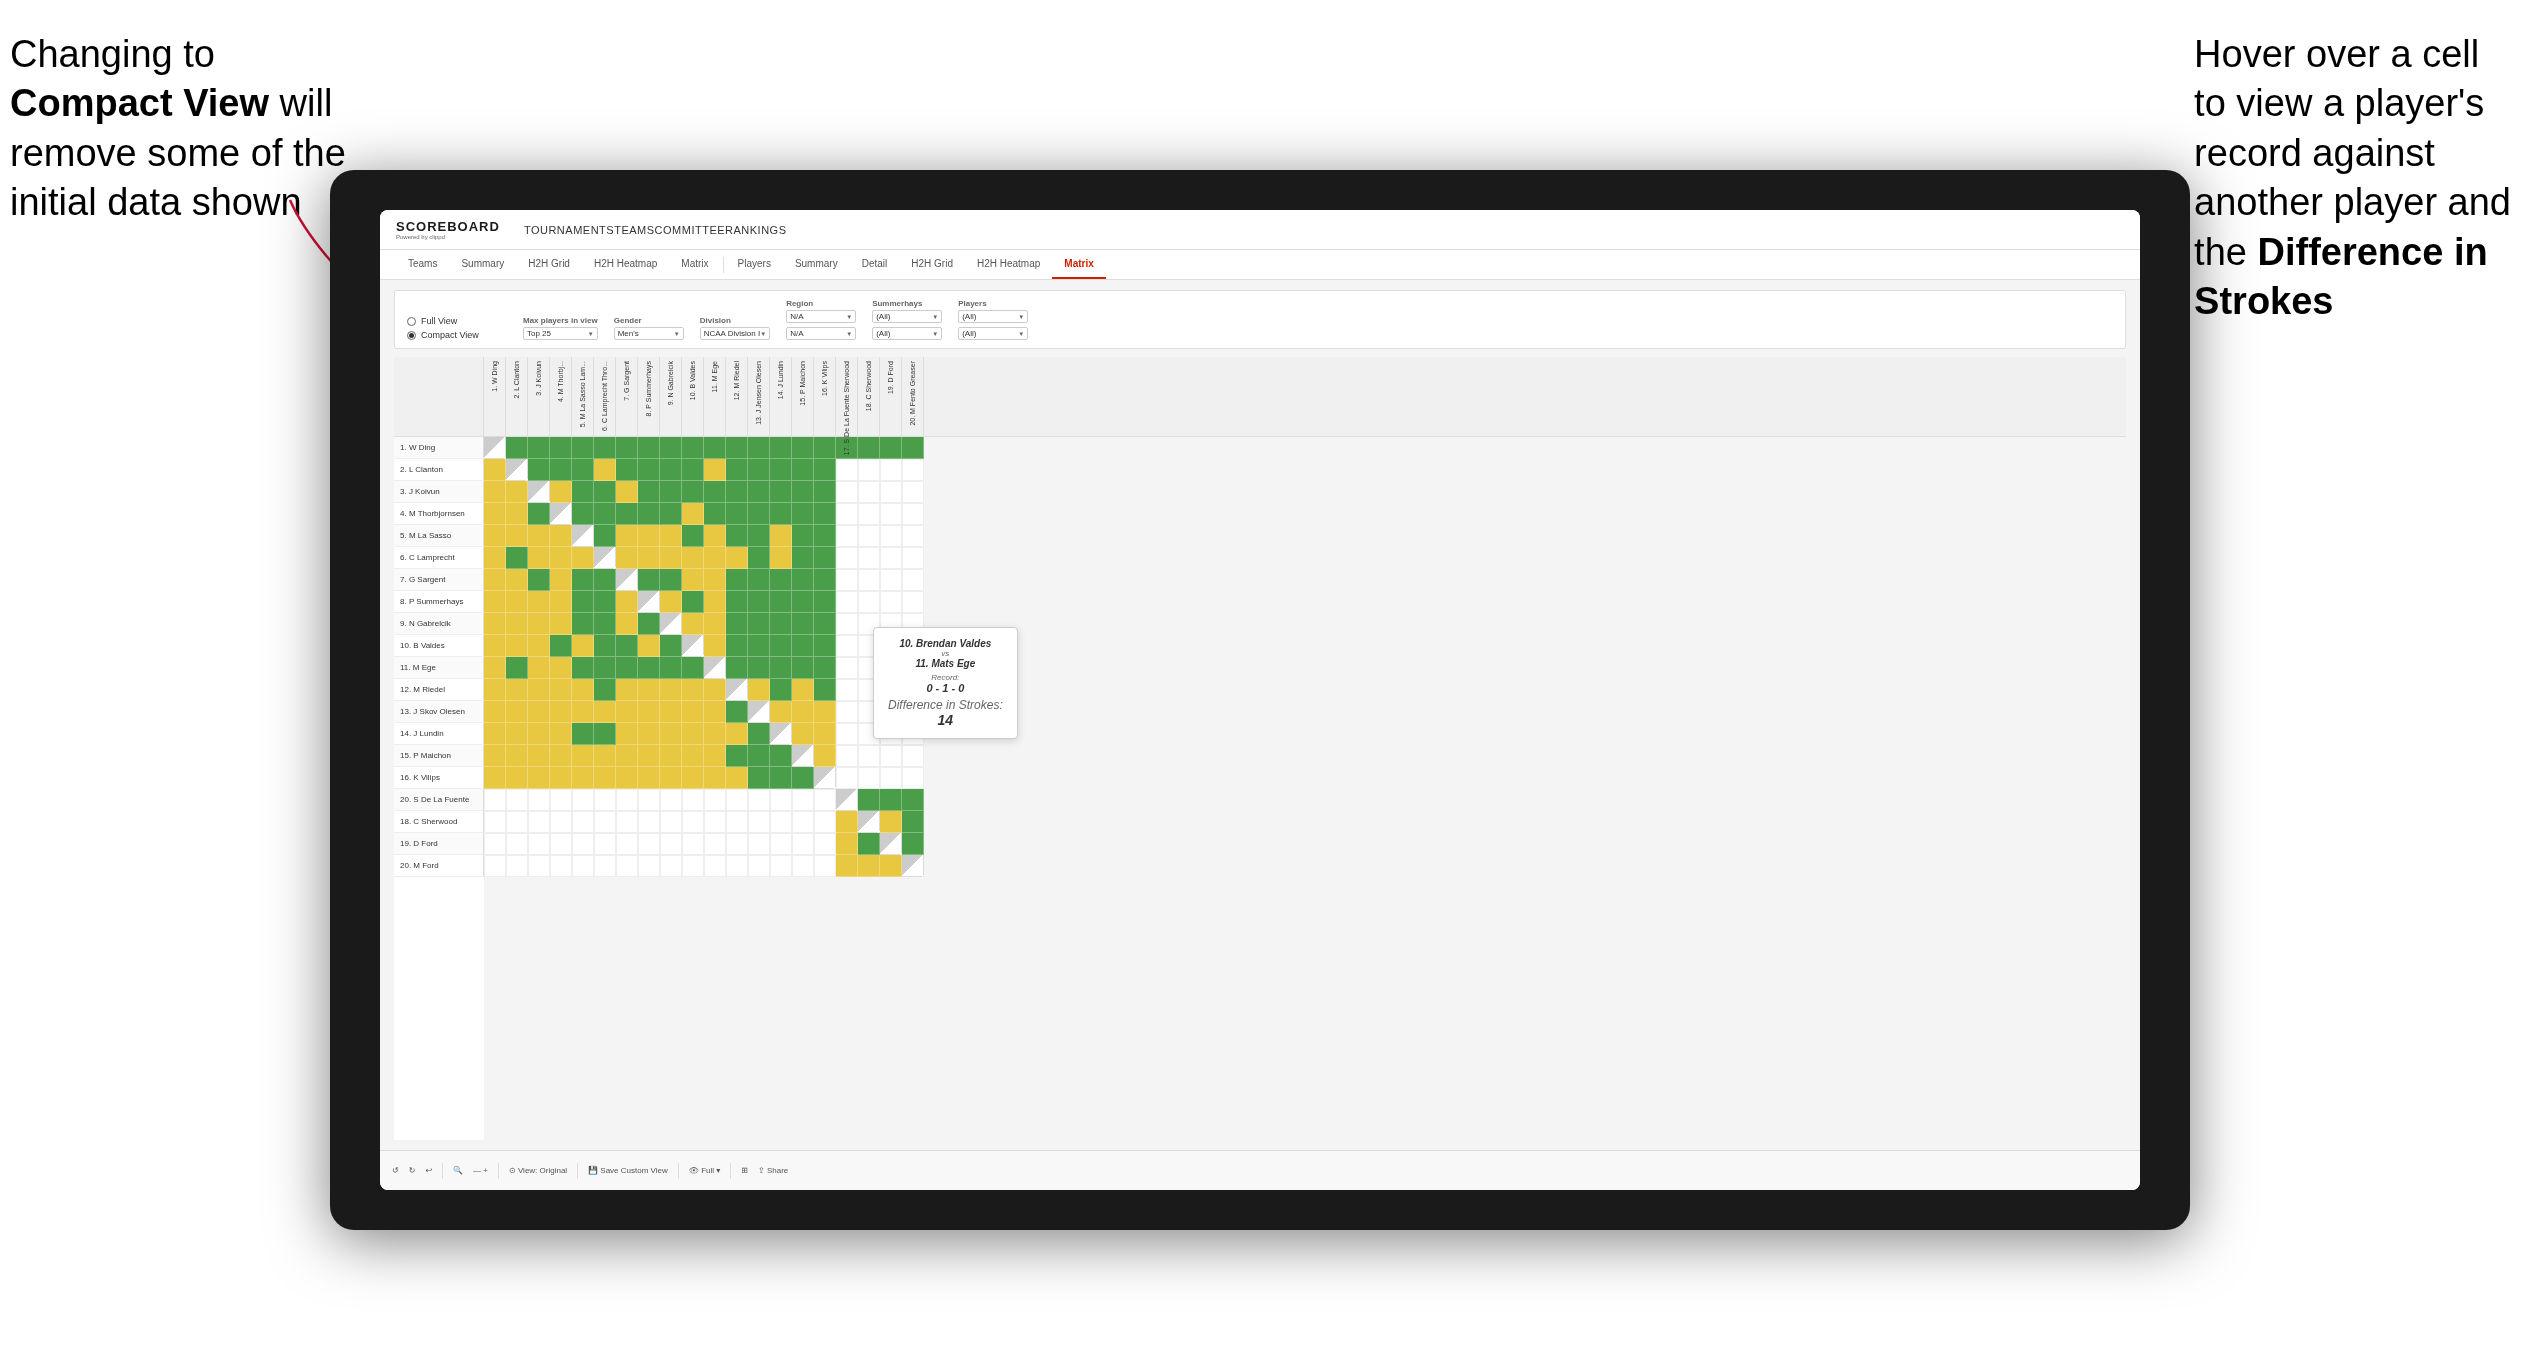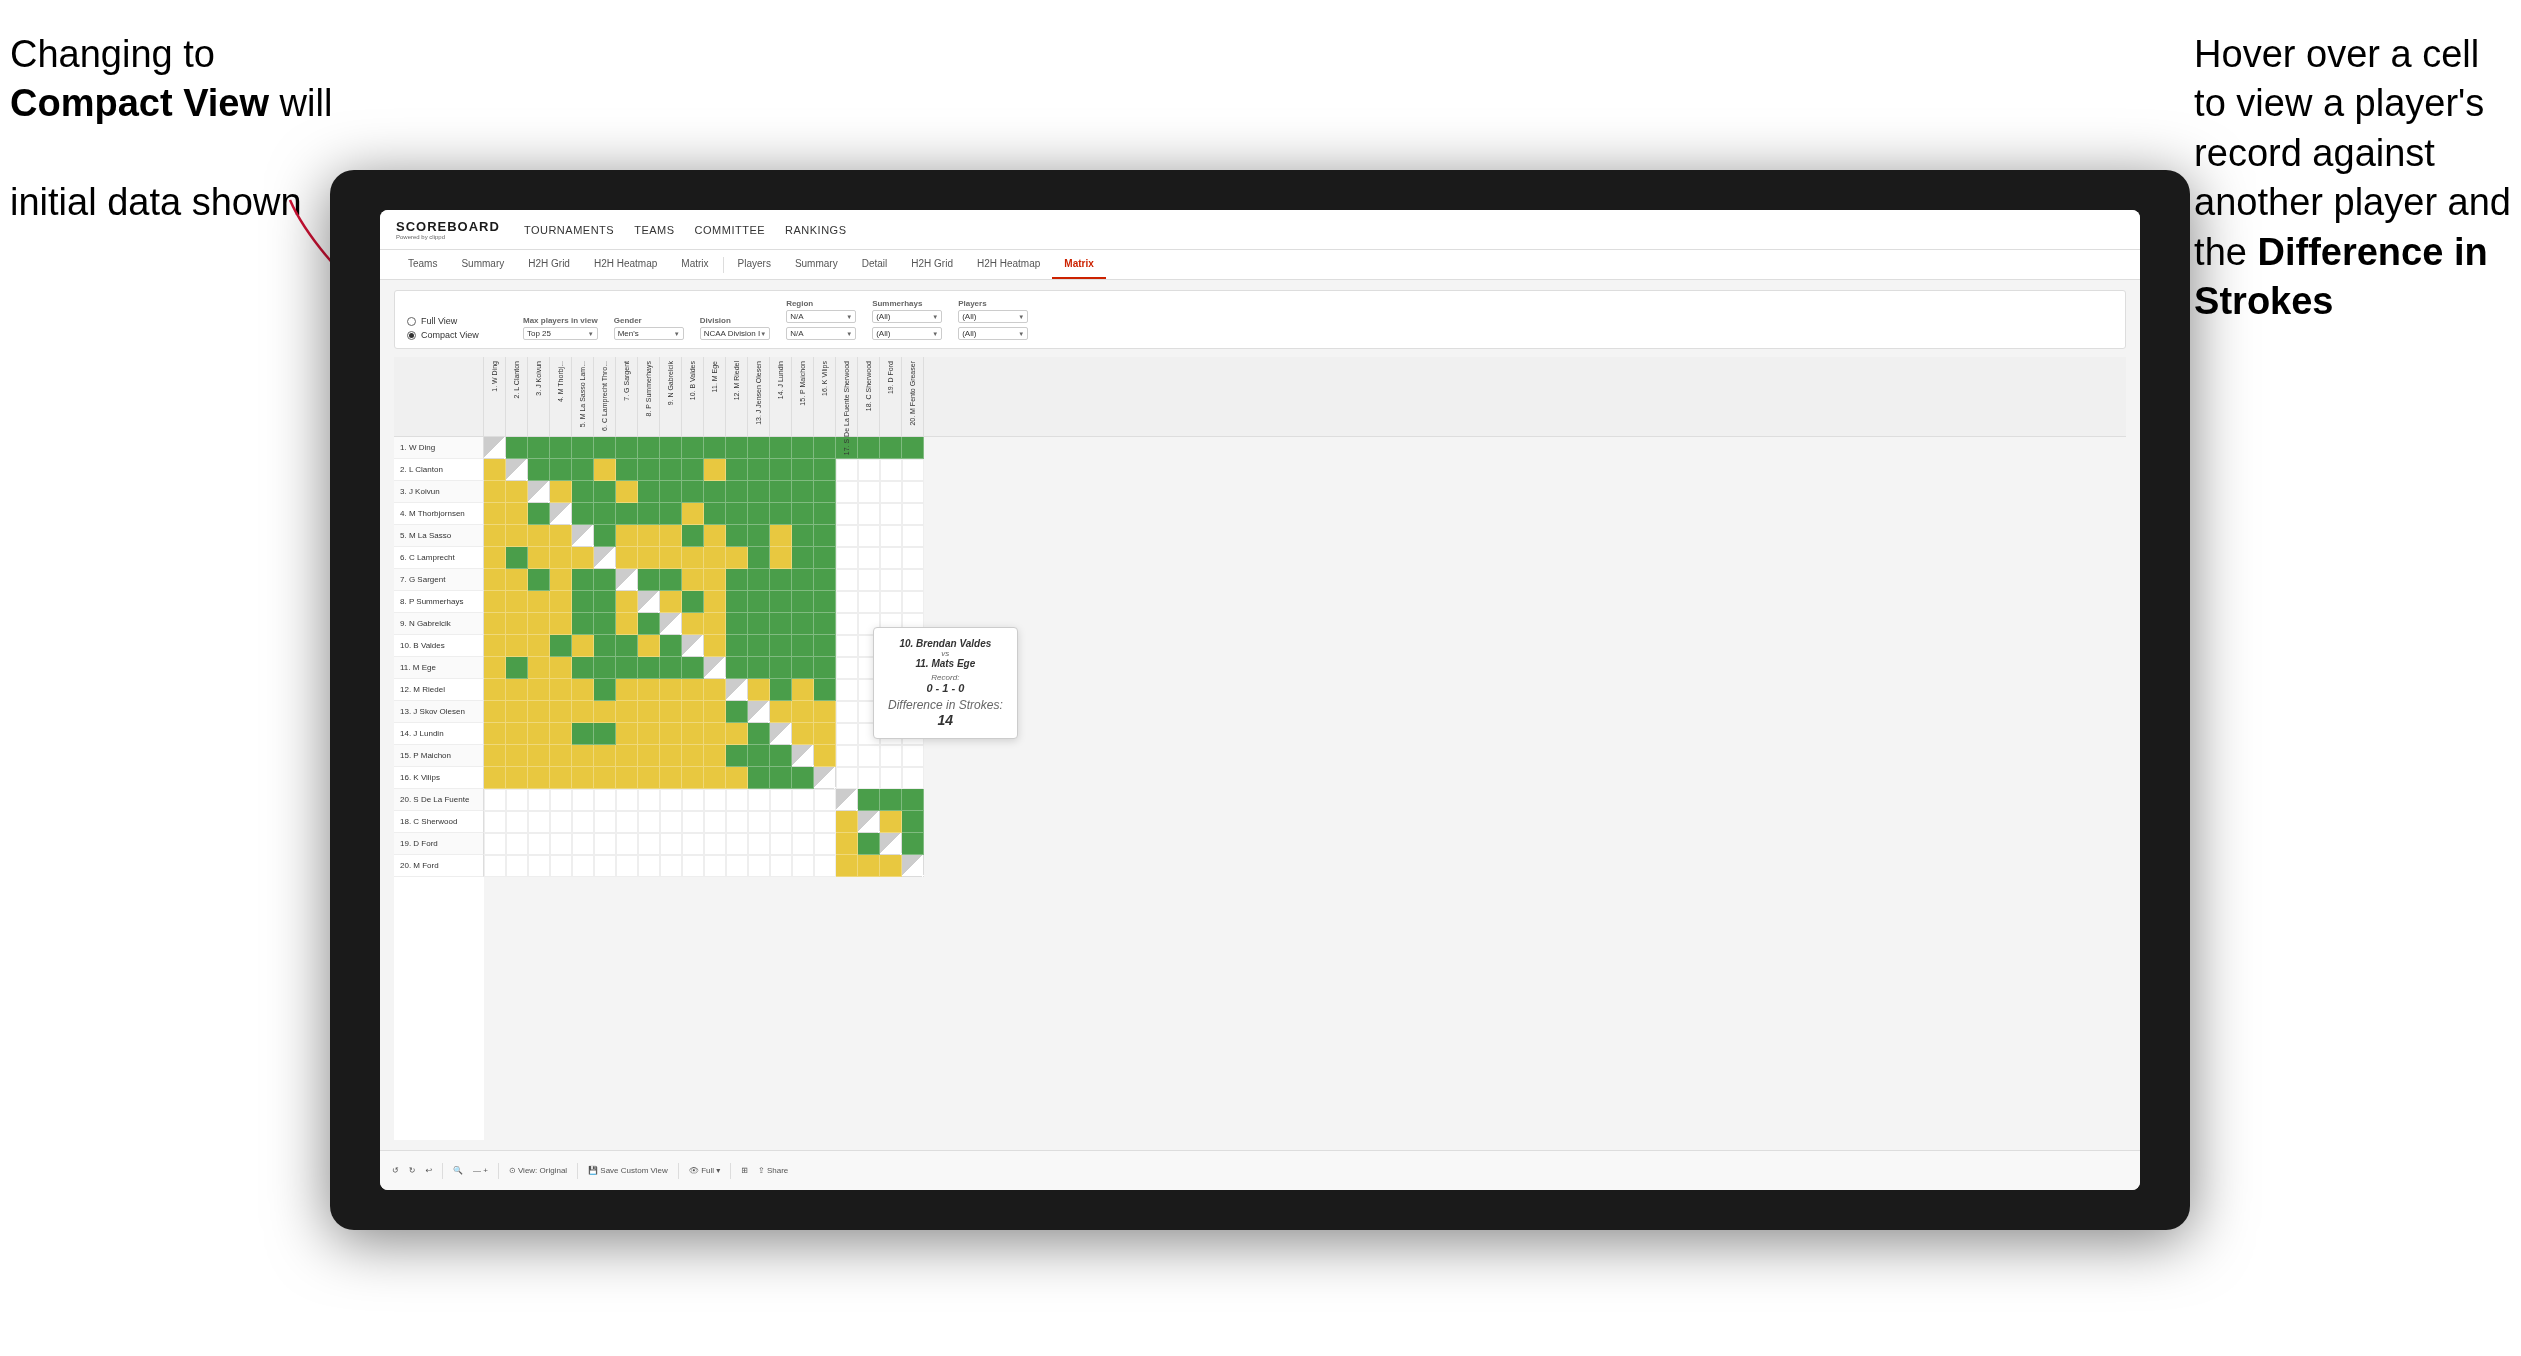--- a/index.html
+++ b/index.html
@@ -82,21 +82,20 @@
       color: #1a1a1a;
       letter-spacing: 1px;
       text-transform: uppercase;
     }
     .app-logo .logo-sub {
       font-size: 6px;
       color: #666;
     }
     .nav-items {
       display: flex;
-      gap: 20px;
     }
     .nav-item {
       font-size: 11px;
       color: #333;
       font-weight: 500;
       cursor: pointer;
       letter-spacing: 0.5px;
     }
 
     
@@ -346,21 +345,21 @@
       position: absolute;
       pointer-events: none;
     }
   </style>
 </head>
 <body>
 
 <div class="annotation-left">
   <span>Changing to</span><br>
   <strong>Compact View</strong><span> will</span><br>
-  <br>
+  <span>remove some of the</span><br>
   <span>initial data shown</span>
 </div>
 
 <div class="annotation-right">
   <span>Hover over a cell</span><br>
   <span>to view a player's</span><br>
   <span>record against</span><br>
   <span>another player and</span><br>
   <span>the <strong>Difference in</strong></span><br>
   <strong>Strokes</strong>

